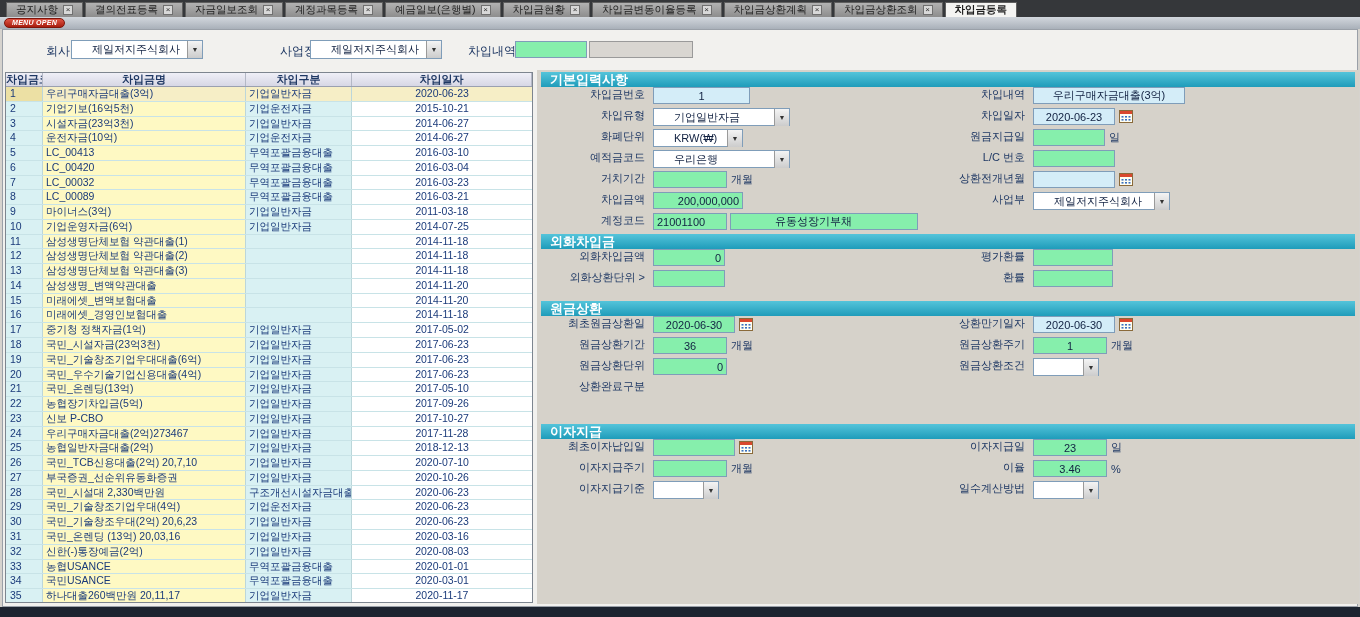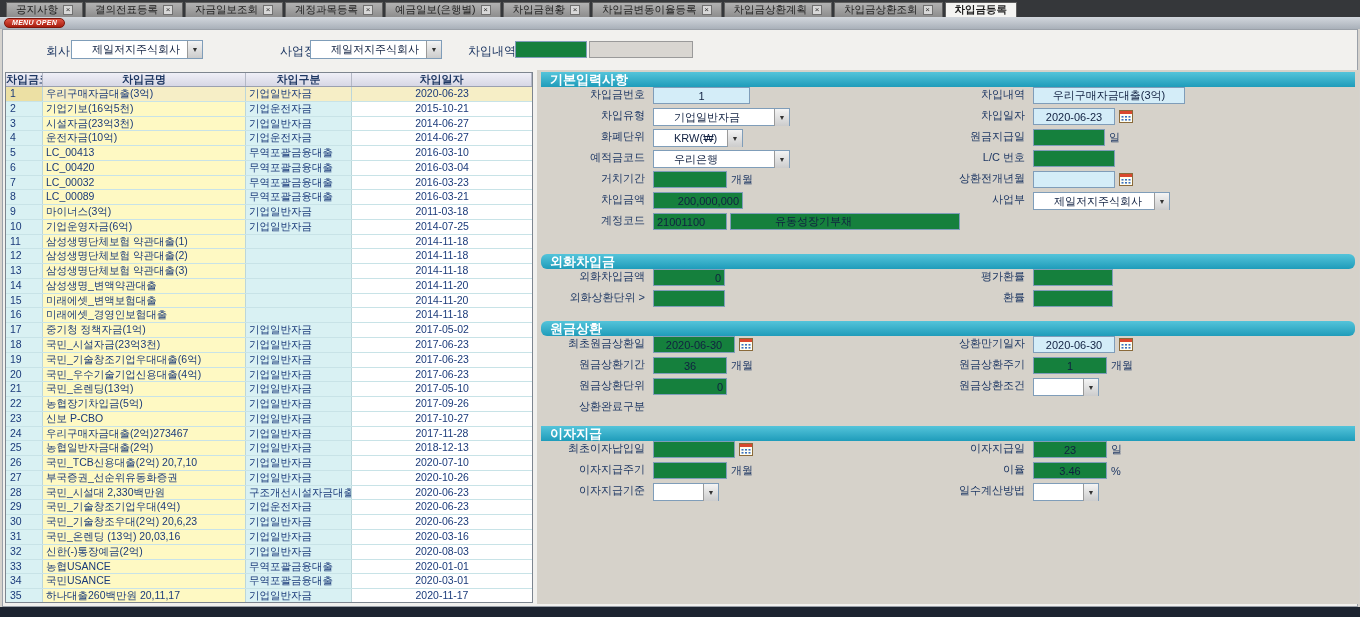--- a/index.html
+++ b/index.html
@@ -25,21 +25,21 @@
   .bottombar { position:absolute; left:0; bottom:0; width:1360px; height:10px; background:#1d2430; }
 
   
   .toolbar { position:absolute; left:15px; top:8px; width:100%; height:28px; }
   .t-lbl { position:absolute; top:5px; font-size:12px; color:#1f3864; }
   .sel { height:19px; border:1px solid #7f9db9; background:#fff; display:flex; align-items:center; font-size:11px; color:#102040; }
   .sel .txt { flex:1; padding:0 20px; white-space:nowrap; overflow:hidden; }
   .sel .btn { width:15px; height:17px; background:linear-gradient(#f4f4f4,#cccccc); border-left:1px solid #9a9a9a;
               font-size:7px; color:#333; display:flex; align-items:center; justify-content:center; flex:none; }
   .toolbar .sel { position:absolute; top:2px; width:132px; }
-  .inp { height:17px; border:1px solid #7f9db9; background:#15803d; font-size:11px; color:#102040; padding:0 3px; font-family:inherit; }
+  .inp { height:17px; border:1px solid #7f9db9; background:#86efac; font-size:11px; color:#102040; padding:0 3px; font-family:inherit; }
   .inp.cyan { background:#d4edf8; }
   .inp.gray { background:#d9d6d1; border-color:#9a9a9a; }
   .inp.center { text-align:center; }
   .inp.right { text-align:right; }
   .toolbar .inp { position:absolute; top:3px; }
 
   
   .grid { position:absolute; left:2px; top:42px; width:528px; height:531px; border:1px solid #7d858f; background:#fff;
           display:flex; flex-direction:column; overflow:hidden; }
   .ghead { display:flex; height:14px; background:linear-gradient(#efeff7,#d7d7e5); border-bottom:1px solid #9aa0b0; flex:none; }
@@ -52,21 +52,21 @@
   .c-name { width:203px; padding-left:3px; border-right:1px solid #bcd6da; background:#fef9c3; flex:none; }
   .c-type { width:106px; padding-left:3px; border-right:1px solid #bcd6da; background:#d9f1f3; flex:none; }
   .c-date { flex:1; text-align:center; background:#fff; }
   .grow.selected .c-name, .grow.selected .c-type, .grow.selected .c-date { background:#f6eec6; }
   .grow.selected .c-code { background:#ece0a4; }
 
   
   .panel { position:absolute; left:534px; top:40px; width:822px; height:534px; background:#d6d2ca; padding:2px 4px; }
   .sec-hd { height:15px; background:linear-gradient(#54c4da,#1f9cba); color:#fff; font-weight:bold; font-size:13px;
             line-height:15px; padding-left:9px; }
-  .sec-hd.m8 { margin-top:20px;border-radius:6px; } .sec-hd.m10 { margin-top:10px;border-radius:6px; } .sec-hd.m6 { margin-top:6px; }
+  .sec-hd.m8 { margin-top:0; } .sec-hd.m10 { margin-top:10px; } .sec-hd.m6 { margin-top:24px; }
   .frow { display:flex; align-items:flex-start; height:21px; }
   .l-lbl { width:112px; text-align:right; padding-right:8px; font-size:11px; color:#1f3864; flex:none; }
   .l-zone { width:278px; display:flex; align-items:center; gap:4px; flex:none; }
   .r-lbl { width:102px; text-align:right; padding-right:8px; font-size:11px; color:#1f3864; flex:none; }
   .r-zone { display:flex; align-items:center; gap:4px; }
   .unit { font-size:11px; color:#1f3864; }
   .panel .sel { height:18px; }
   .cal { flex:none; display:block; }
 </style>
 </head>
@@ -461,21 +461,21 @@
         <span class="sel" style="width:137px">
           <span class="txt">제일저지주식회사</span>
           <span class="btn">▼</span>
         </span>
       </span>
     </div>
 
     <div class="frow">
       <span class="l-lbl">계정코드</span>
       <input class="inp" style="width: 74px;" value="21001100">
-      <input class="inp" style="width: 230px; margin-left: 3px; padding-left: 44px;" value="유동성장기부채">
+      <input class="inp" style="width: 188px; margin-left: 3px; padding-left: 44px;" value="유동성장기부채">
     </div>
 
     <div class="sec-hd m8">외화차입금</div>
 
     <div class="frow">
       <span class="l-lbl">외화차입금액</span>
       <span class="l-zone">
         <input class="inp right" style="width: 72px;" value="0">
       </span>
       <span class="r-lbl">평가환률</span>

